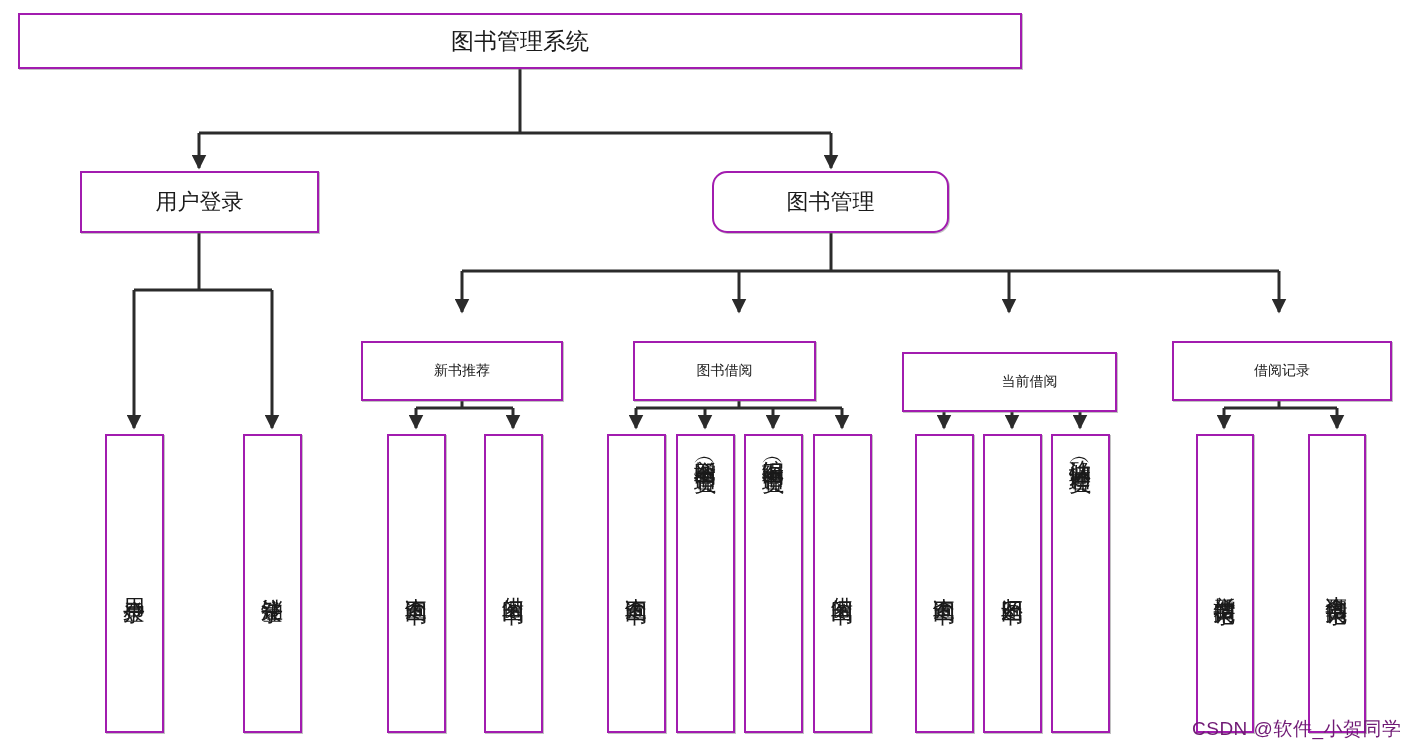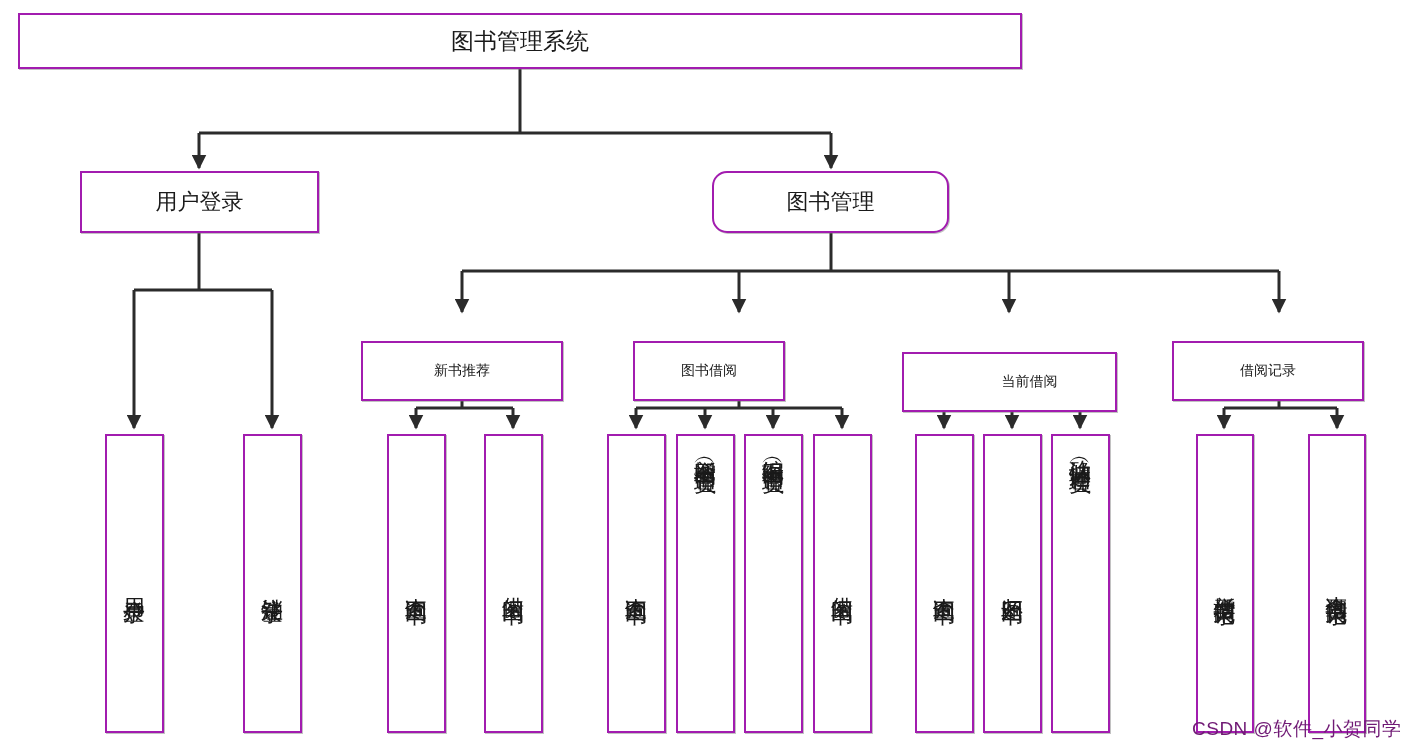--- a/index.html
+++ b/index.html
@@ -124,23 +124,23 @@
       <path d="M 1337 408 L 1337 428" marker-end="url(#arrow)"></path>
     </g>
   </svg>
 
   <div class="node root" style="left:18px; top:13px; width:1004px; height:56px;">图书管理系统</div>
 
   <div class="node l2" style="left:80px; top:171px; width:239px; height:62px;">用户登录</div>
   <div class="node l2" style="left:712px; top:171px; width:237px; height:62px;border-radius:15px;">图书管理</div>
 
   <div class="node l3" style="left:361px; top:315px; width:202px; height:60px;">新书推荐</div>
-  <div class="node l3" style="left:633px; top:315px; width:152px; height:60px;">图书借阅</div>
+  <div class="node l3" style="left:633px; top:315px; width:183px; height:60px;">图书借阅</div>
   <div class="node l3" style="left:902px; top:326px; width:215px; height:60px;padding-left:40px;">当前借阅</div>
-  <div class="node l3" style="left:1172px; top:315px; width:192px; height:60px;">借阅记录</div>
+  <div class="node l3" style="left:1172px; top:315px; width:220px; height:60px;">借阅记录</div>
 
   <div class="node leaf" style="left:105px; top:434px; width:59px; height:299px;">用户登录</div>
   <div class="node leaf" style="left:243px; top:434px; width:59px; height:299px;">注销登录</div>
 
   <div class="node leaf" style="left:387px; top:434px; width:59px; height:299px;">查询图书</div>
   <div class="node leaf" style="left:484px; top:434px; width:59px; height:299px;">借阅图书</div>
 
   <div class="node leaf" style="left:607px; top:434px; width:59px; height:299px;">查询图书</div>
   <div class="node leaf top-aligned" style="left:676px; top:434px; width:59px; height:299px;">新增图书（管理员）</div>
   <div class="node leaf top-aligned" style="left:744px; top:434px; width:59px; height:299px;">编辑图书（管理员）</div>

